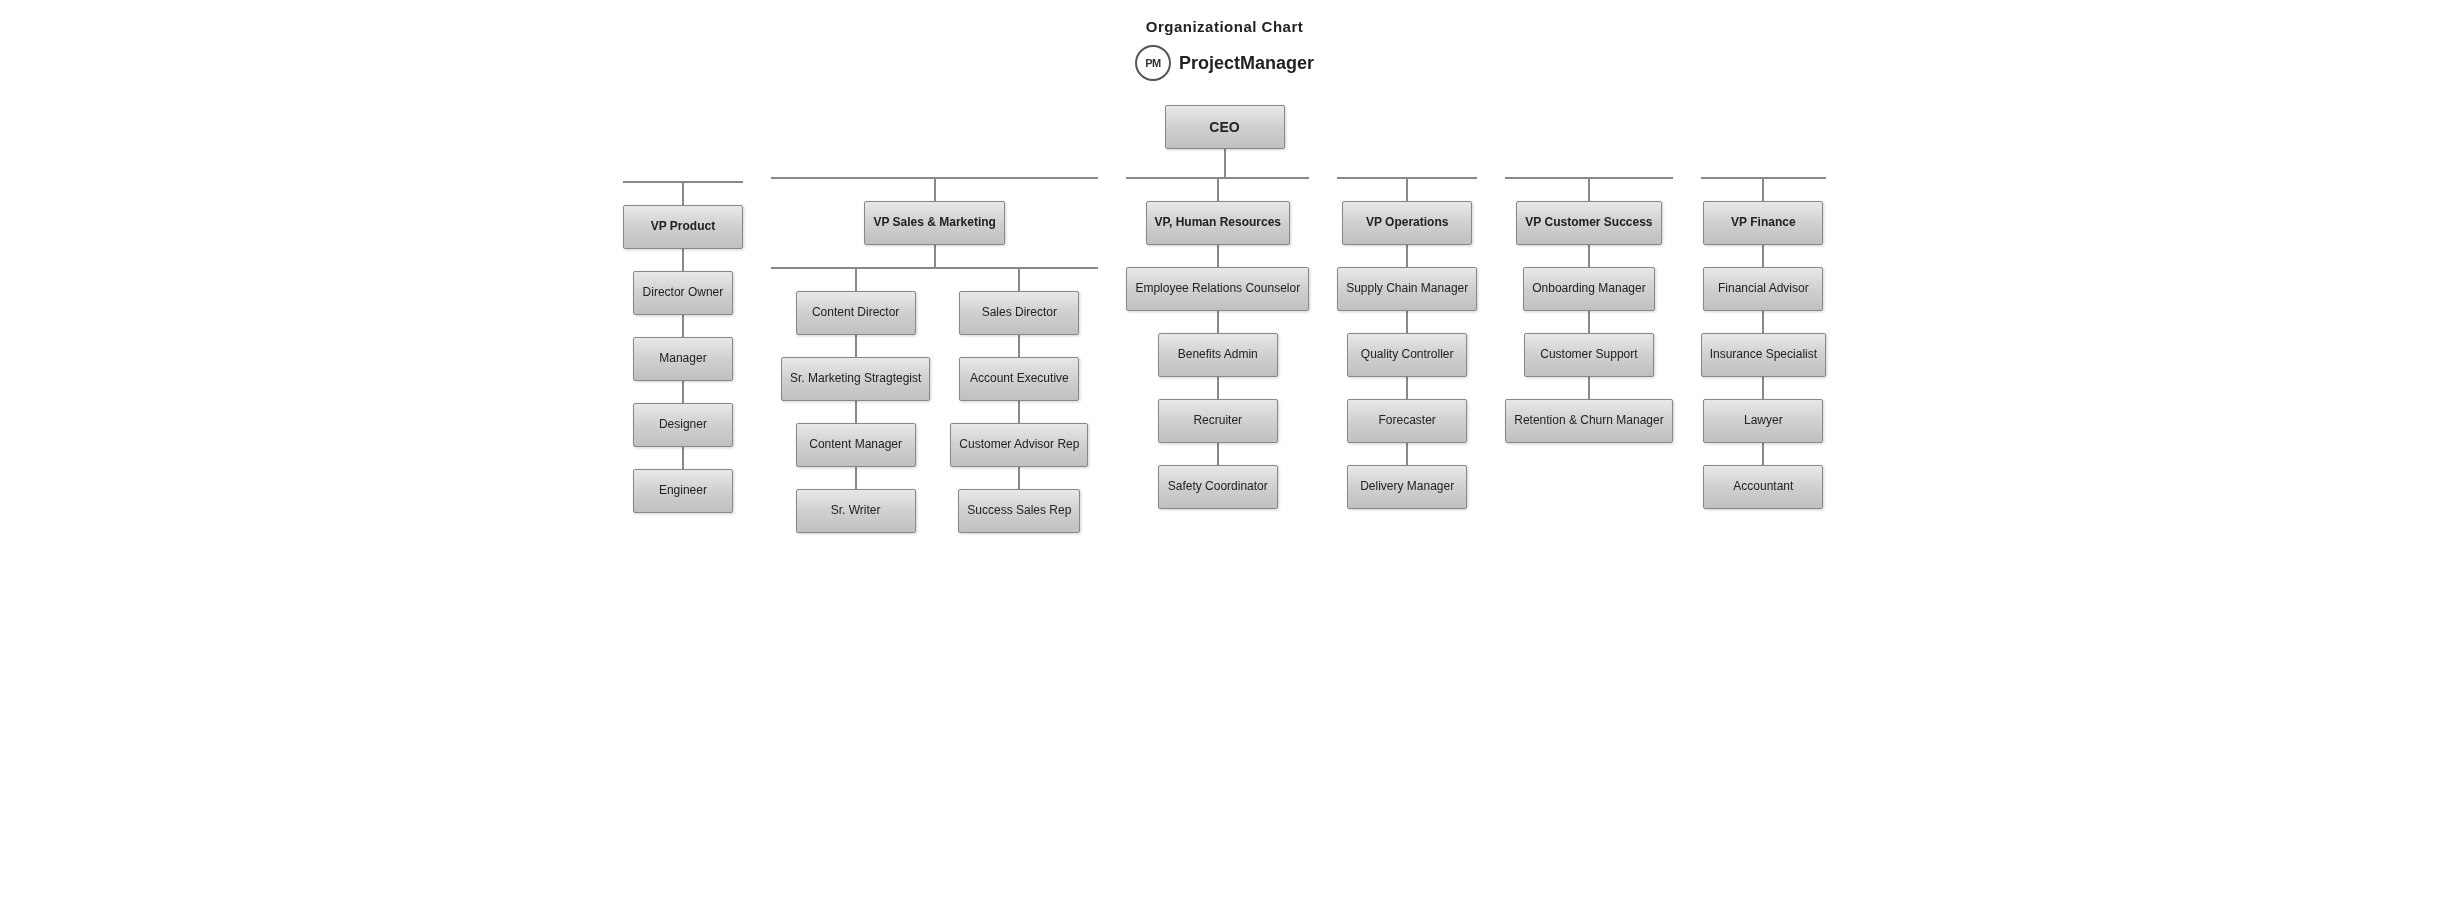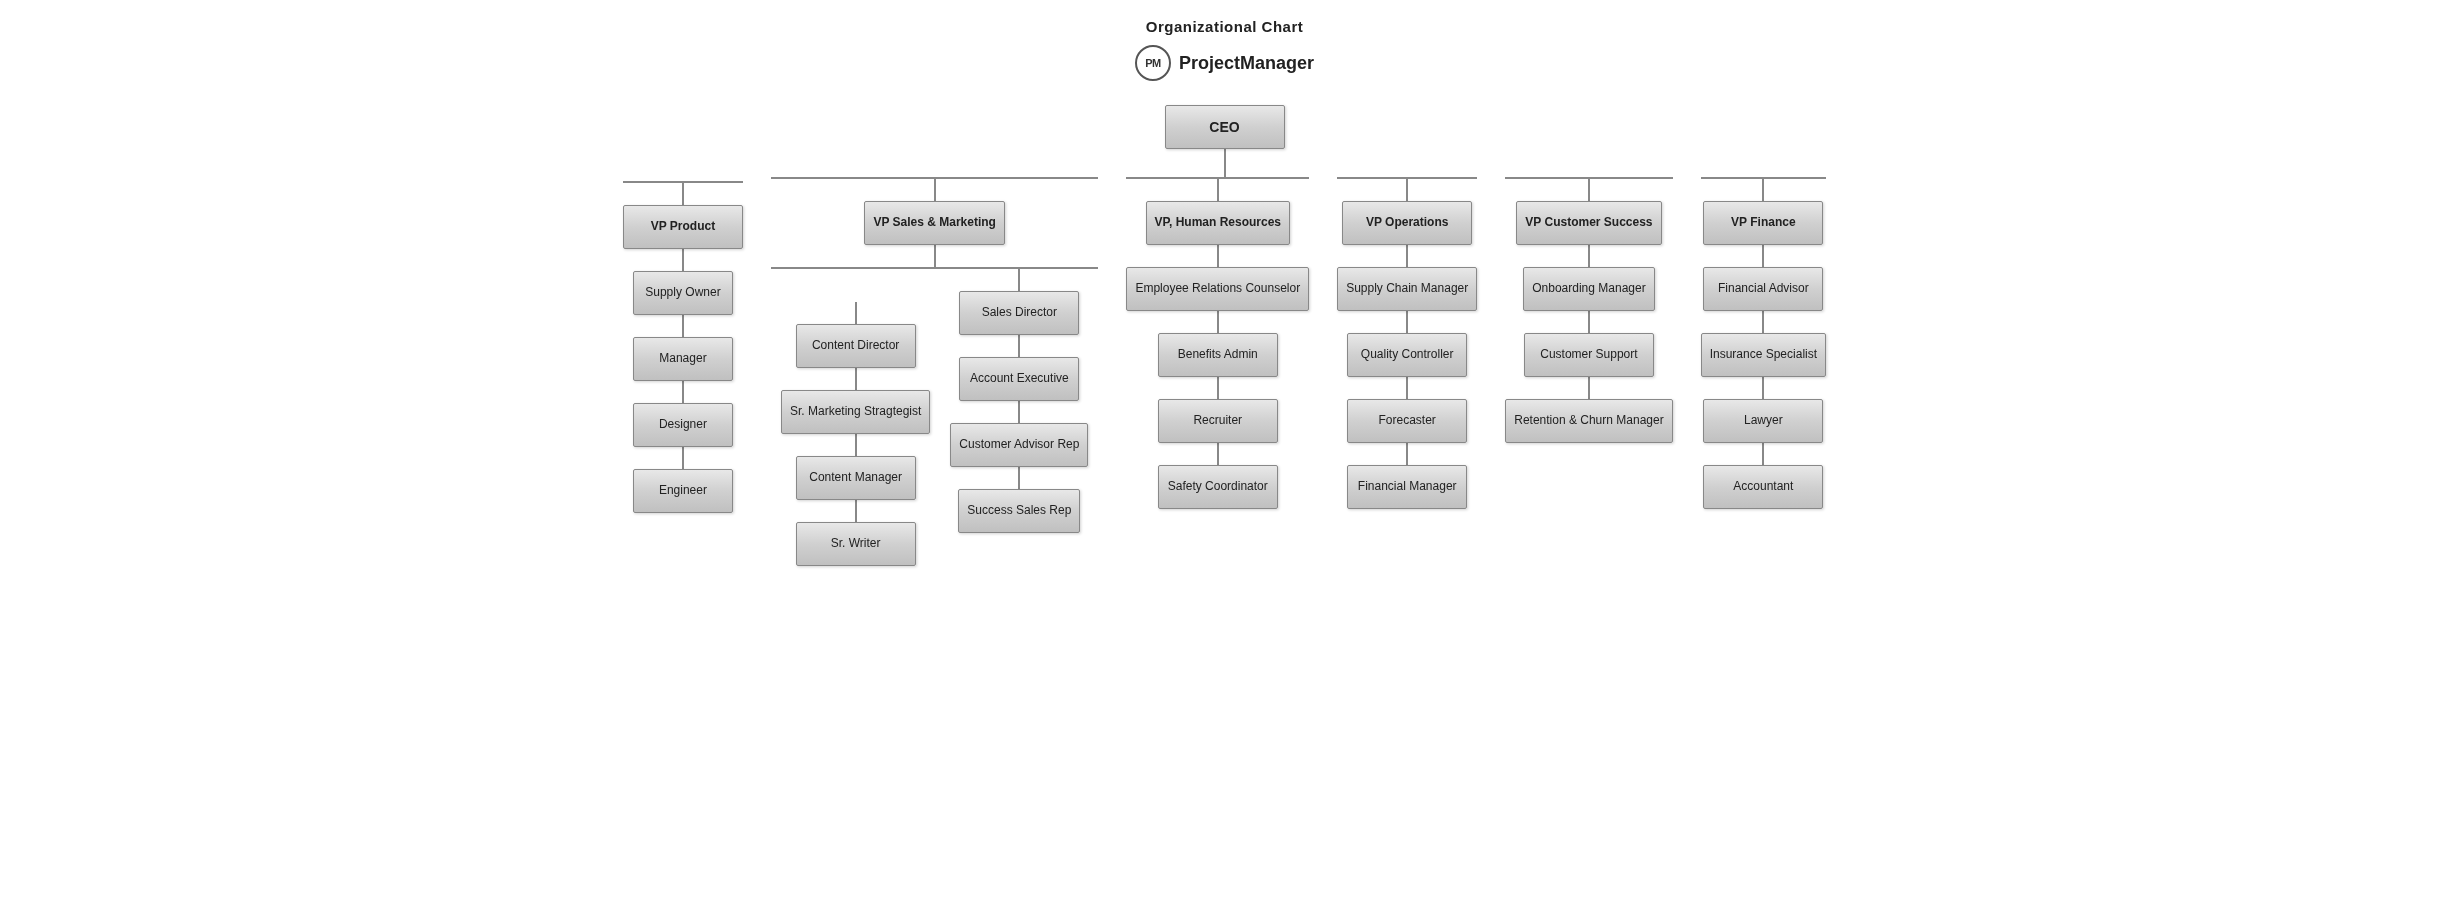--- a/index.html
+++ b/index.html
@@ -143,21 +143,21 @@
 
       <div style="display:flex; flex-direction:row; align-items:flex-start; width:100%; justify-content:center;">
 
         <div class="vp-block" style="padding:4px 14px;">
           <div style="height:2px; background:#888; width:100%; min-width:60px;"></div>
           <div class="vbar" style="height:22px;"></div>
           <div class="node vp">VP Product</div>
           <div class="vbar" style="height:22px;"></div>
 
           <div class="chain">
-            <div class="node">Supply Owner</div>
+            <div class="node">Director Owner</div>
             <div class="vbar" style="height:22px;"></div>
             <div class="node">Manager</div>
             <div class="vbar" style="height:22px;"></div>
             <div class="node">Designer</div>
             <div class="vbar" style="height:22px;"></div>
             <div class="node">Engineer</div>
           </div>
         </div>
 
         <div class="vp-block" style="padding:0 14px;">
@@ -166,21 +166,21 @@
           <div class="node vp" style="min-width:130px;">VP Sales &amp; Marketing</div>
           <div class="vbar" style="height:22px;"></div>
 
           <div style="display:flex; flex-direction:column; align-items:center;">
 
             <div style="display:flex; flex-direction:row; width:100%; justify-content:space-around;">
               <div style="flex:1; height:2px; background:#888; margin-top:0;"></div>
             </div>
             <div style="display:flex; flex-direction:row; gap:0; align-items:flex-start;">
 
-              <div class="child-col" style="padding:0 10px;margin-top:33px;">
+              <div class="child-col" style="padding:0 10px;">
                 <div class="vbar" style="height:22px;"></div>
                 <div class="node" style="min-width:120px;">Content Director</div>
                 <div class="vbar" style="height:22px;"></div>
 
                 <div style="display:flex; flex-direction:column; align-items:center;">
                   <div class="node" style="min-width:120px;">Sr. Marketing Stragtegist</div>
                   <div class="vbar" style="height:22px;"></div>
                   <div class="node" style="min-width:120px;">Content Manager</div>
                   <div class="vbar" style="height:22px;"></div>
                   <div class="node" style="min-width:120px;">Sr. Writer</div>
@@ -222,21 +222,21 @@
           <div class="vbar" style="height:22px;"></div>
           <div class="node vp" style="min-width:130px;">VP Operations</div>
           <div class="vbar" style="height:22px;"></div>
           <div class="chain">
             <div class="node" style="min-width:120px;">Supply Chain Manager</div>
             <div class="vbar" style="height:22px;"></div>
             <div class="node" style="min-width:120px;">Quality Controller</div>
             <div class="vbar" style="height:22px;"></div>
             <div class="node" style="min-width:120px;">Forecaster</div>
             <div class="vbar" style="height:22px;"></div>
-            <div class="node" style="min-width:120px;">Financial Manager</div>
+            <div class="node" style="min-width:120px;">Delivery Manager</div>
           </div>
         </div>
 
         <div class="vp-block" style="padding:0 14px;">
           <div style="height:2px; background:#888; width:100%; min-width:60px;"></div>
           <div class="vbar" style="height:22px;"></div>
           <div class="node vp" style="min-width:130px;">VP Customer Success</div>
           <div class="vbar" style="height:22px;"></div>
           <div class="chain">
             <div class="node" style="min-width:130px;">Onboarding Manager</div>

